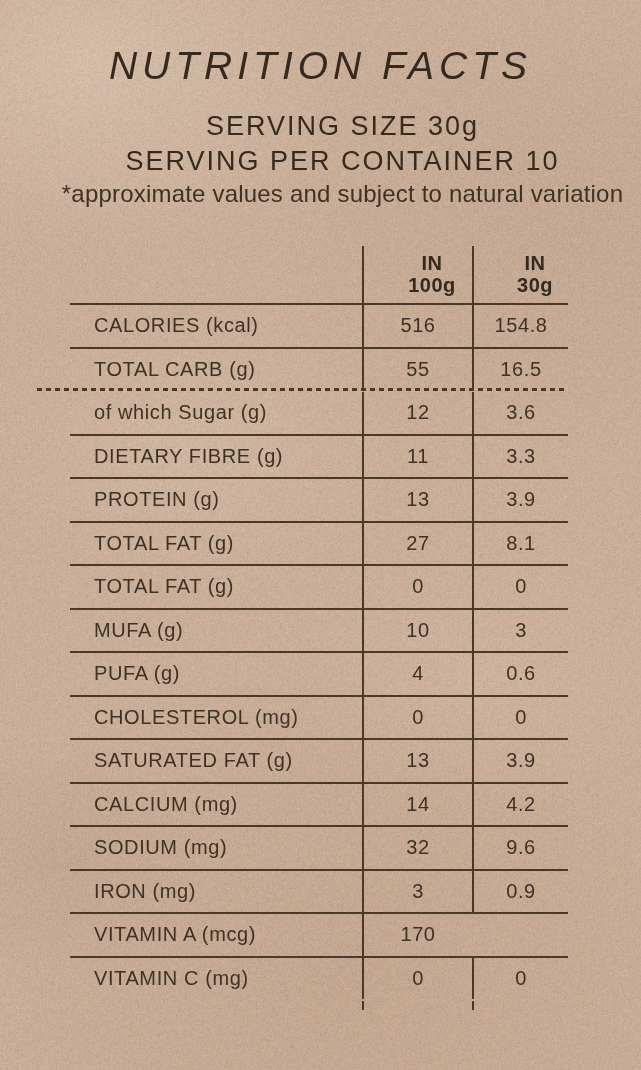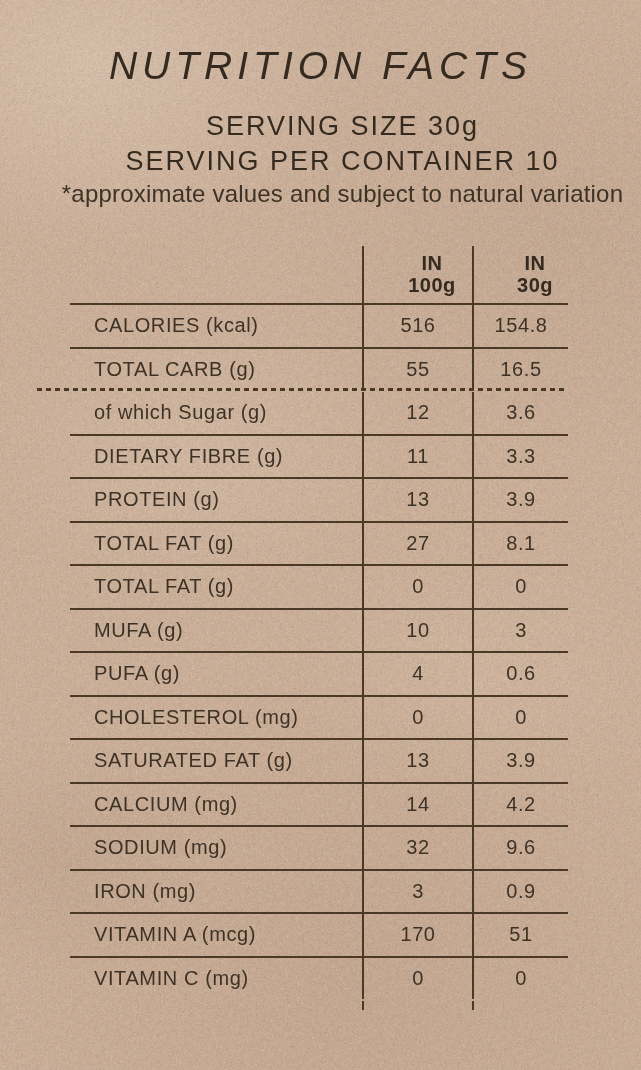--- a/index.html
+++ b/index.html
@@ -177,21 +177,20 @@
     <div class="cell val">9.6</div>
   </div>
         <div class="row">
     <div class="cell label">IRON (mg)</div>
     <div class="cell val">3</div>
     <div class="cell val">0.9</div>
   </div>
         <div class="row">
     <div class="cell label">VITAMIN A (mcg)</div>
     <div class="cell val">170</div>
-    <div class="cell val">51</div>
   </div>
         <div class="row row--open">
     <div class="cell label">VITAMIN C (mg)</div>
     <div class="cell val">0</div>
     <div class="cell val">0</div>
   </div>
       </div>
     <div class="tail">
       <div></div>
       <div class="t"></div>

